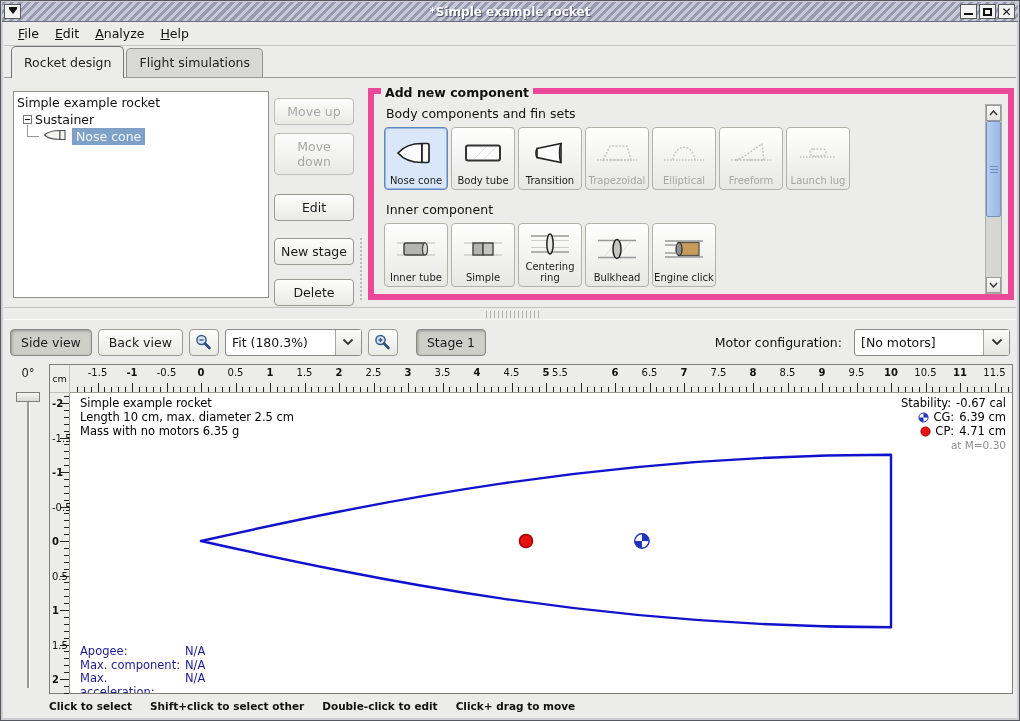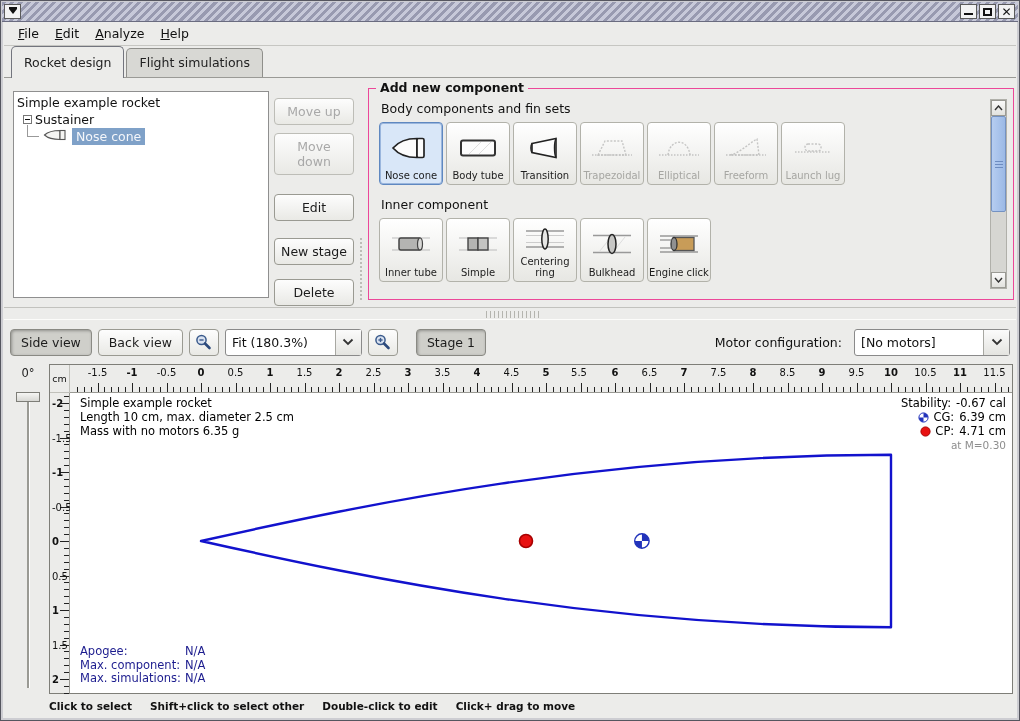--- a/index.html
+++ b/index.html
@@ -54,21 +54,21 @@
   .tree-sel { background:#7fa1c8; color:#f4f6fa; padding:1px 4px; }
   .tree-icon { margin:0 3px; }
   
   #tree-buttons { position:absolute; left:270px; top:20px; width:80px; display:flex; flex-direction:column; }
   .btn {
     background:linear-gradient(#fdfdfd,#e9e9e5); border:1px solid #9a9a92; border-radius:4px;
     font-size:12.5px; color:#1c1c1c; text-align:center; padding:5px 6px;
   }
   .btn.disabled { color:#a8a8a8; border-color:#bdbdb7; }
   
-  #group-box { position:absolute; left:364px; top:10px; width:646px; height:212px; border:1px solid #ec4899; }
+  #group-box { position:absolute; left:364px; top:10px; width:646px; height:212px; border:6px solid #ec4899; }
   #group-title { position:absolute; left:7px; top:-9px; background:#ececea; padding:0 4px; font-weight:bold; font-size:12.5px; color:#111; }
   .section-label { font-size:12.5px; color:#111; margin:12px 0 6px 12px; }
   .comp-row { display:flex; margin-left:10px; }
   .comp-btn {
     width:64px; height:63px; margin-right:3px; border:1px solid #b2b2aa; border-radius:4px;
     background:linear-gradient(#ffffff,#e7e7e3); display:flex; flex-direction:column; align-items:center;
     font-size:10px; color:#1c1c1c; text-align:center; line-height:1.05; padding:2px 1px 3px;
   }
   .comp-btn .ic { flex:1; display:flex; align-items:center; justify-content:center; }
   .comp-btn.selected { background:#d9e7f8; border:1px solid #5f88c0; box-shadow:0 0 0 1px #9ab6dd inset; }
@@ -132,20 +132,21 @@
 </style>
 </head>
 <body>
 
 <div id="window">
 
   <div id="titlebar">
     <div class="tb-btn" id="win-menu-btn">
         <span class="glyph-winmenu"></span>
       </div>
+    <div id="title-text">*Simple example rocket</div>
     <div id="tb-right">
       <div class="tb-btn">
           <span class="glyph-min"></span>
         </div>
       <div class="tb-btn">
           <span class="glyph-max"></span>
         </div>
       <div class="tb-btn">
           <span class="glyph-close">✕</span>
         </div>
@@ -540,21 +541,21 @@
           <div class="hlabel" style="left: 165.5px;">0.5</div>
           <div class="hlabel blab" style="left: 200px;">1</div>
           <div class="hlabel" style="left: 234.5px;">1.5</div>
           <div class="hlabel blab" style="left: 269px;">2</div>
           <div class="hlabel" style="left: 303.5px;">2.5</div>
           <div class="hlabel blab" style="left: 338px;">3</div>
           <div class="hlabel" style="left: 372.5px;">3.5</div>
           <div class="hlabel blab" style="left: 407px;">4</div>
           <div class="hlabel" style="left: 441.5px;">4.5</div>
           <div class="hlabel blab" style="left: 476px;">5</div>
-          <div class="hlabel" style="left: 509px;">5.5</div>
+          <div class="hlabel" style="left: 490px;">5.5</div>
           <div class="hlabel blab" style="left: 545px;">6</div>
           <div class="hlabel" style="left: 579.5px; text-align: right;">6.5</div>
           <div class="hlabel blab" style="left: 614px;">7</div>
           <div class="hlabel" style="left: 648.5px;">7.5</div>
           <div class="hlabel blab" style="left: 683px;">8</div>
           <div class="hlabel" style="left: 717.5px;">8.5</div>
           <div class="hlabel blab" style="left: 752px;">9</div>
           <div class="hlabel" style="left: 786.5px;">9.5</div>
           <div class="hlabel blab" style="left: 821px;">10</div>
           <div class="hlabel" style="left: 855.5px;">10.5</div>
@@ -657,21 +658,21 @@
         <div id="flight-block">
             <div class="flight-row">
               <span class="fl">Apogee:</span>
               <span>N/A</span>
             </div>
             <div class="flight-row">
               <span class="fl">Max. component:</span>
               <span>N/A</span>
             </div>
             <div class="flight-row">
-              <span class="fl">Max. simulations:</span>
+              <span class="fl">Max. acceleration:</span>
               <span>N/A</span>
             </div>
           </div>
       </div>
     </div>
 
     <div id="statusbar">
         <span class="hint">Click to select</span>
         <span class="hint">Shift+click to select other</span>
         <span class="hint">Double-click to edit</span>

